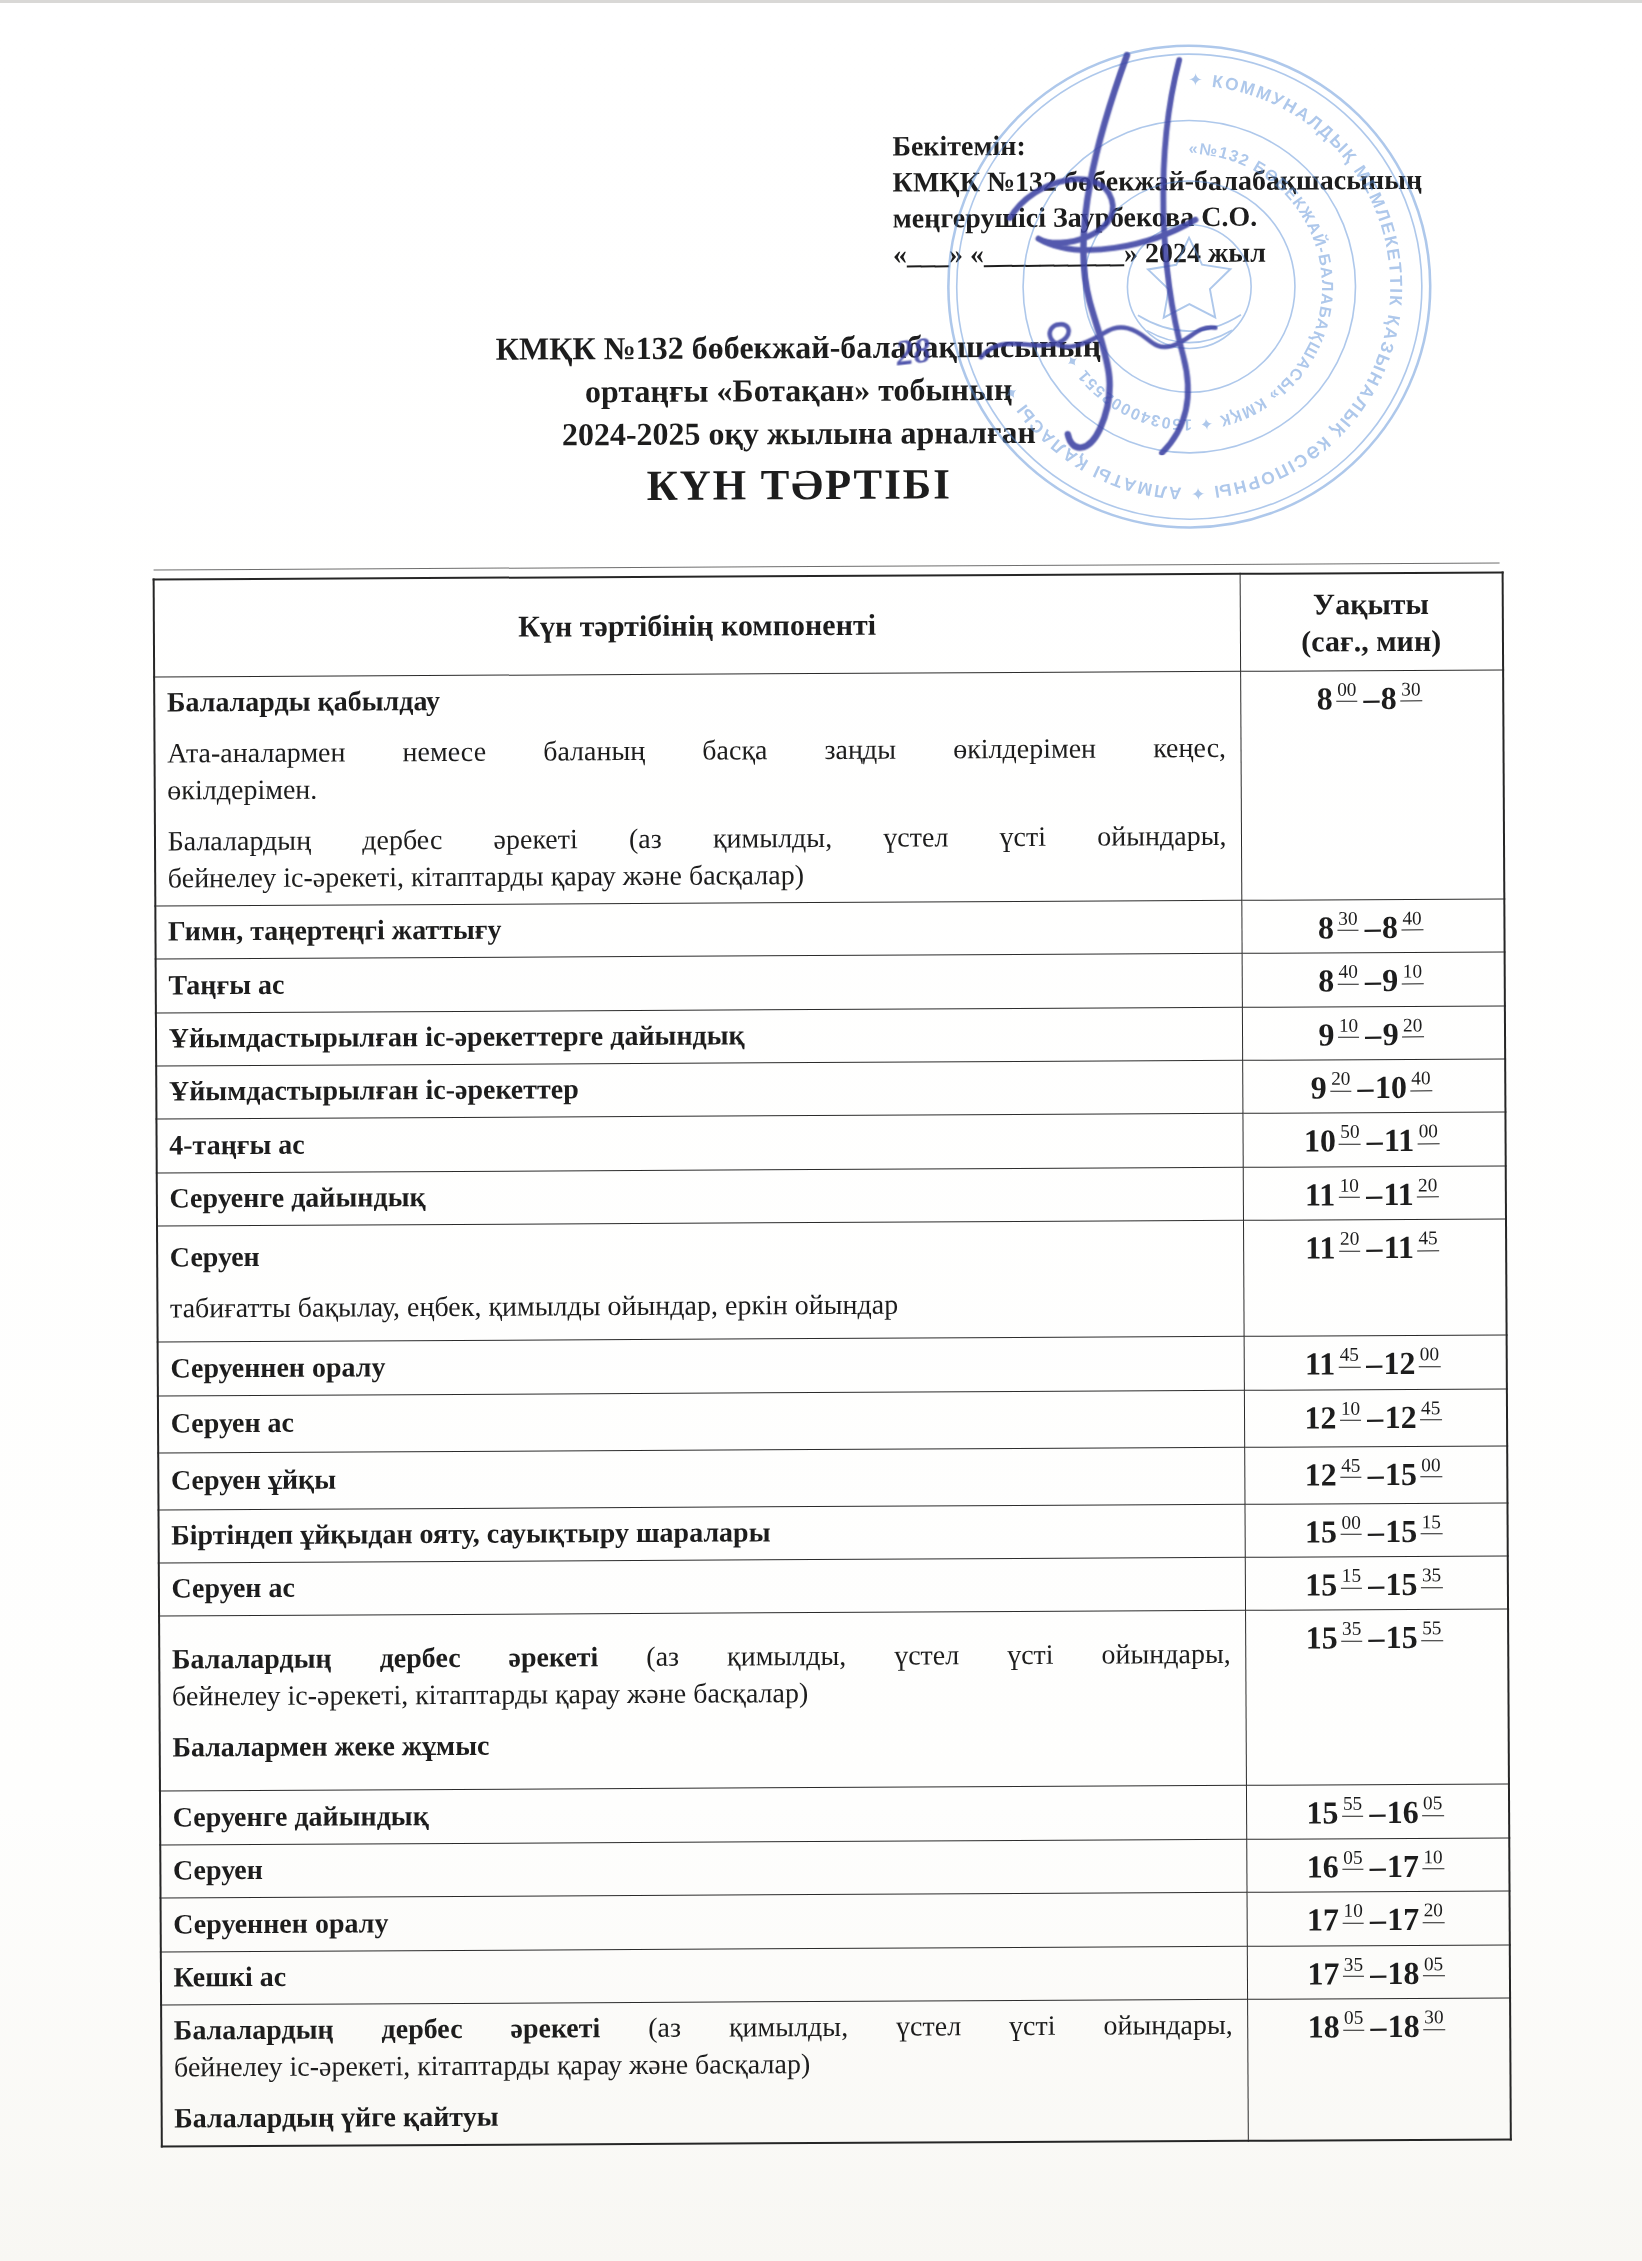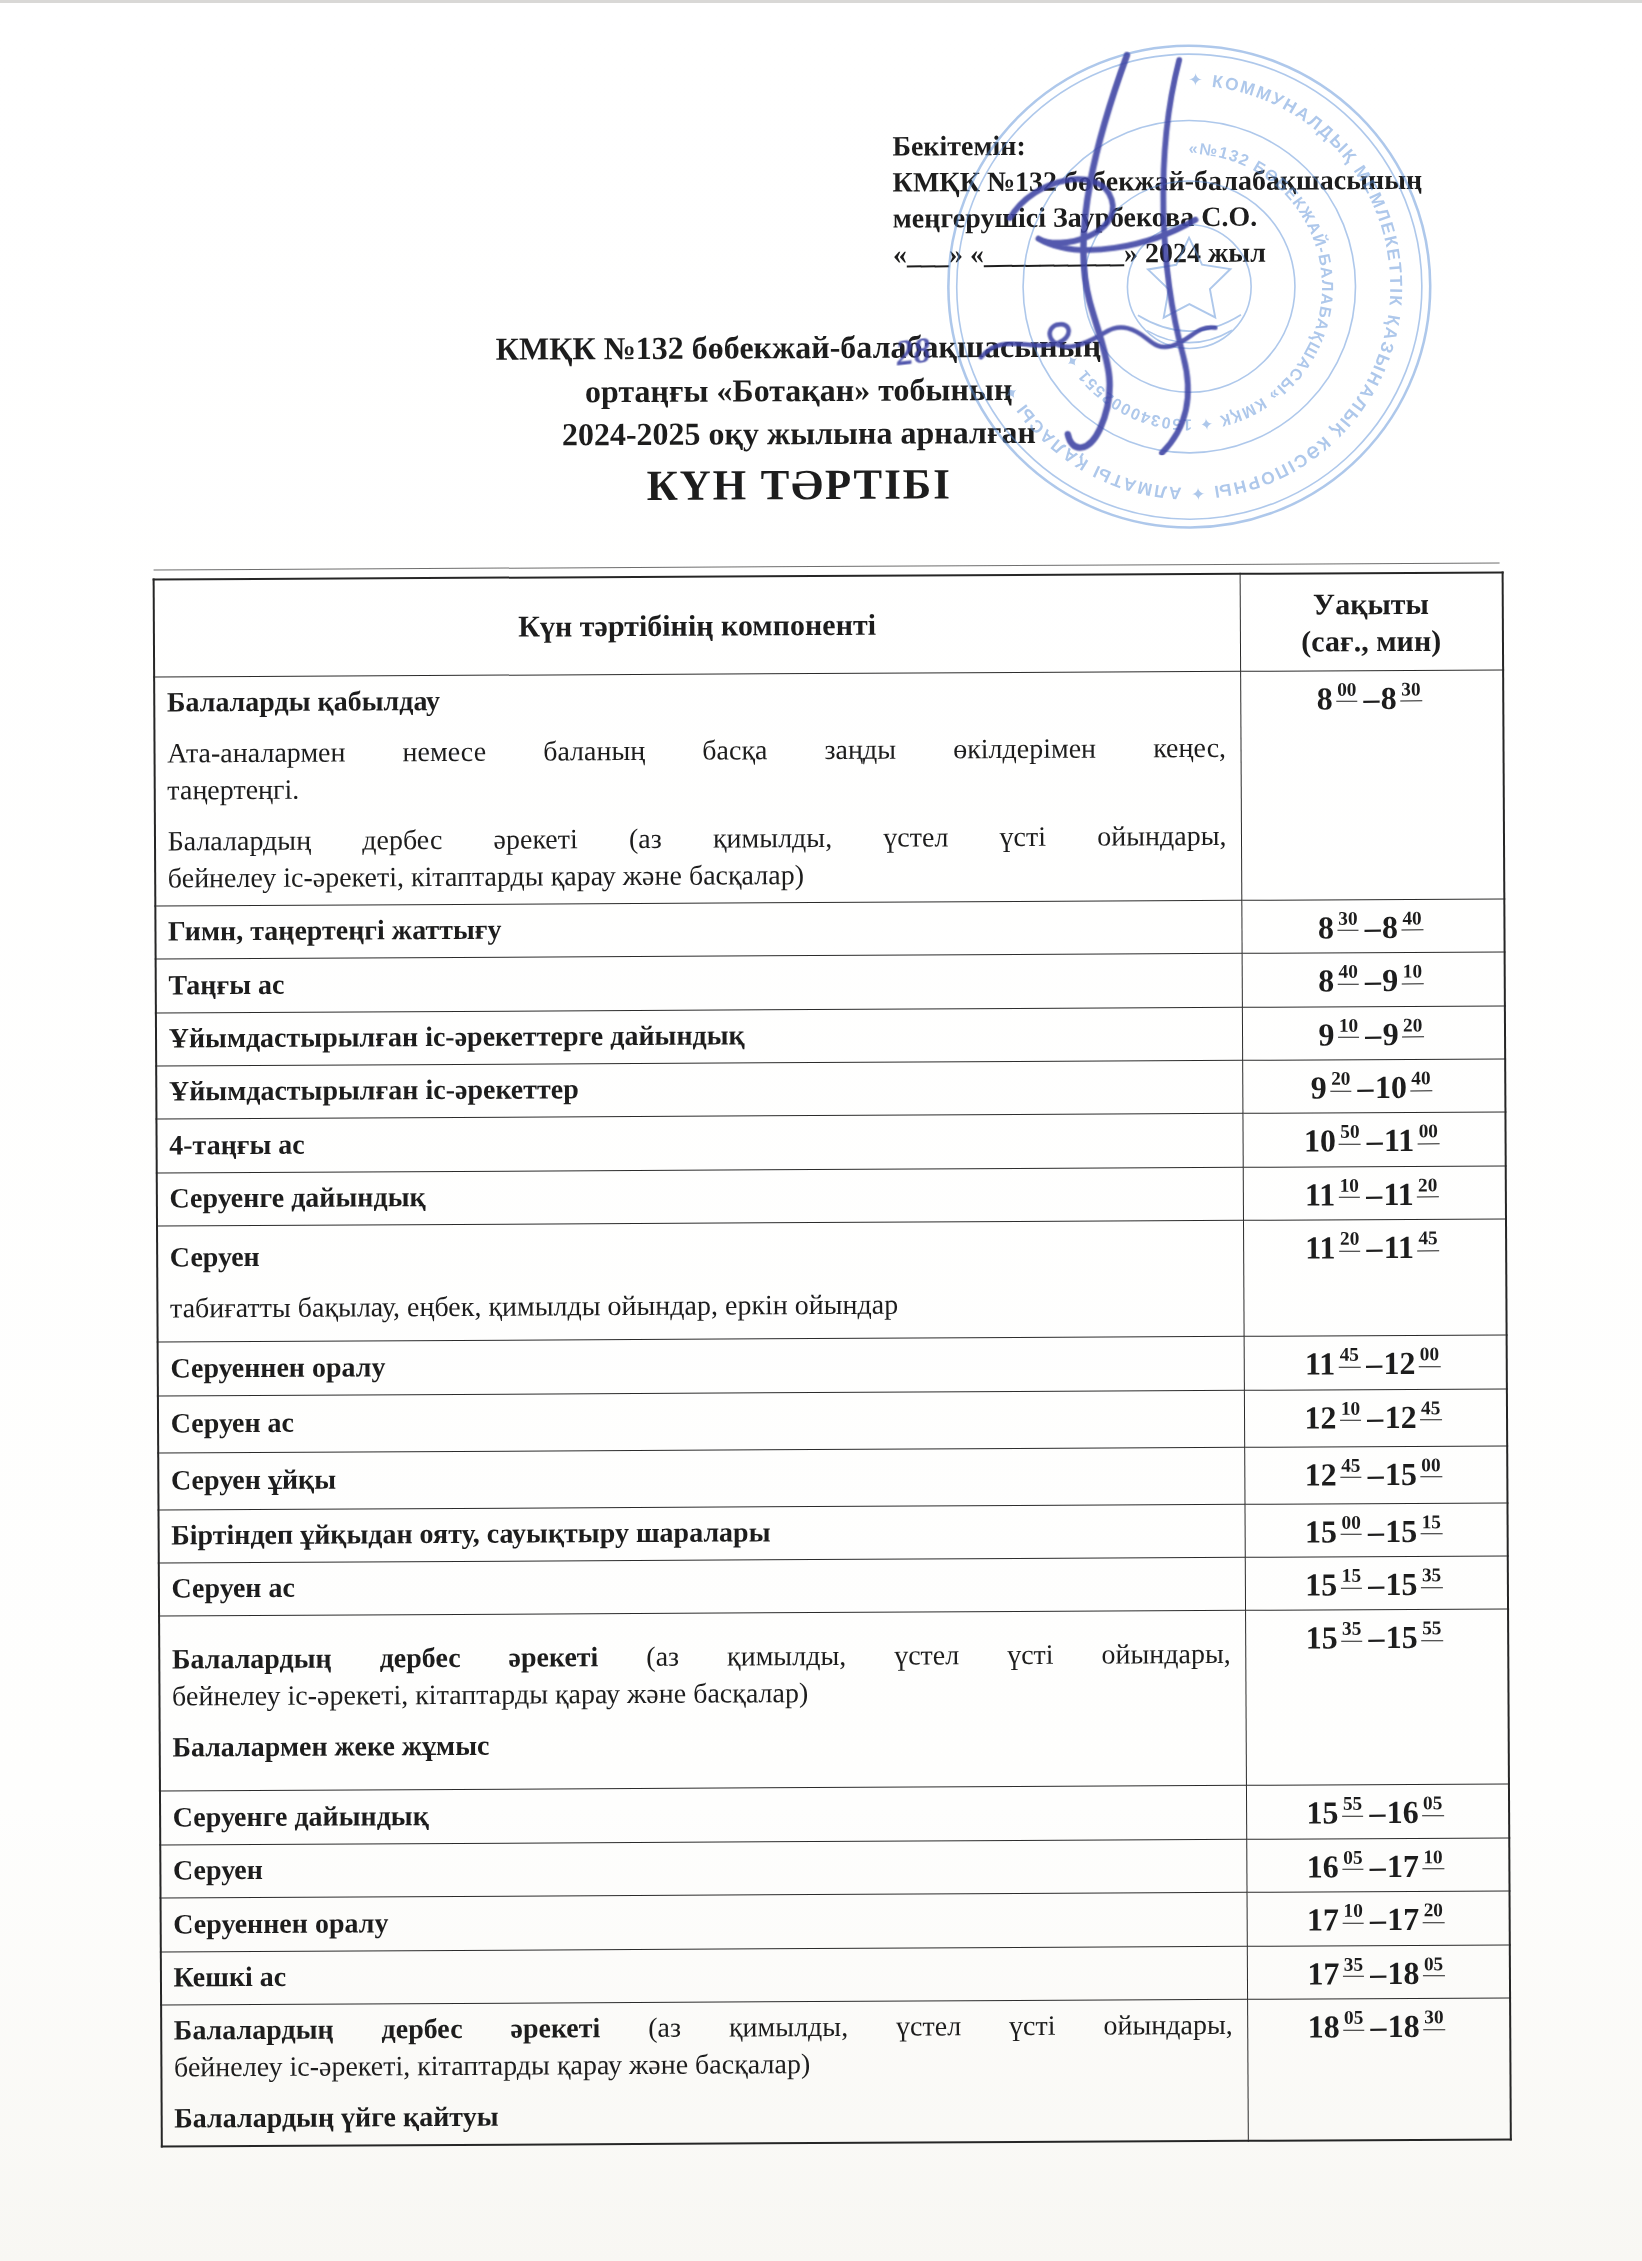--- a/index.html
+++ b/index.html
@@ -22,21 +22,21 @@
             border:2.6px solid #262626;}
   .tbl th,.tbl td{border:1.9px solid #2b2b2b;}
   .tbl th{font-size:30px;font-weight:bold;padding:10.3px 6.4px;line-height:37px;vertical-align:middle;}
   col.c-col{width:1086px;} col.t-col{width:263px;}
   td.c-cell{padding:6.4px 14px 9px 11.6px;vertical-align:middle;font-size:28px;line-height:37px;}
   td.c-cell .line{text-align:left;}
   td.c-cell .line.jl{text-align:justify;text-align-last:justify;}
   td.c-cell .line.gap{margin-top:14px;}
   .seg-b{font-weight:bold;font-size:28px;}
   td.t-cell{vertical-align:top;text-align:center;padding-top:9px;font-weight:bold;font-size:32px;white-space:nowrap;}
-  .min{display:inline-block;font-size:19.3px;font-weight:bold;transform:translateY(-13.5px);
+  .min{display:inline-block;font-size:19.3px;font-weight:normal;transform:translateY(-13.5px);
        border-bottom:1.9px solid #1d1d1d;padding:0 1.3px 0.6px;margin:0 4.5px 0 3.2px;}
   .dash{margin:0 1.3px;}
 
   
   svg.overlay{position:absolute;left:0;top:0;pointer-events:none;}
   .stamp-ink{stroke:#5f92d8;fill:none;}
   .stamp-text{fill:#5f92d8;font-family:"Liberation Sans","DejaVu Sans",sans-serif;font-weight:bold;}
   .sig{stroke:#3d43a3;fill:none;stroke-linecap:round;stroke-linejoin:round;}
   .hw{fill:#3d43a3;font-style:italic;font-weight:bold;font-family:"Liberation Serif",serif;}
 </style>
@@ -74,21 +74,21 @@
             <div>Уақыты</div>
             <div>(сағ., мин)</div>
           </th>
         </tr>
       </thead>
       <tbody id="rows">
           <tr style="height: 209px;">
             <td class="c-cell">
               <div class="line"><span class="seg-b">Балаларды қабылдау</span></div>
               <div class="line jl gap"><span>Ата-аналармен немесе баланың басқа заңды өкілдерімен кеңес,</span></div>
-              <div class="line"><span>таңертеңгі.</span></div>
+              <div class="line"><span>өкілдерімен.</span></div>
               <div class="line jl gap"><span>Балалардың дербес әрекеті (аз қимылды, үстел үсті ойындары,</span></div>
               <div class="line"><span>бейнелеу іс-әрекеті, кітаптарды қарау және басқалар)</span></div>
             </td>
             <td class="t-cell"><span>8</span><span class="min">00</span><span class="dash">–</span><span>8</span><span class="min">30</span></td>
           </tr>
           <tr style="height: 50px;">
             <td class="c-cell">
               <div class="line"><span class="seg-b">Гимн, таңертеңгі жаттығу</span></div>
             </td>
             <td class="t-cell"><span>8</span><span class="min">30</span><span class="dash">–</span><span>8</span><span class="min">40</span></td>

